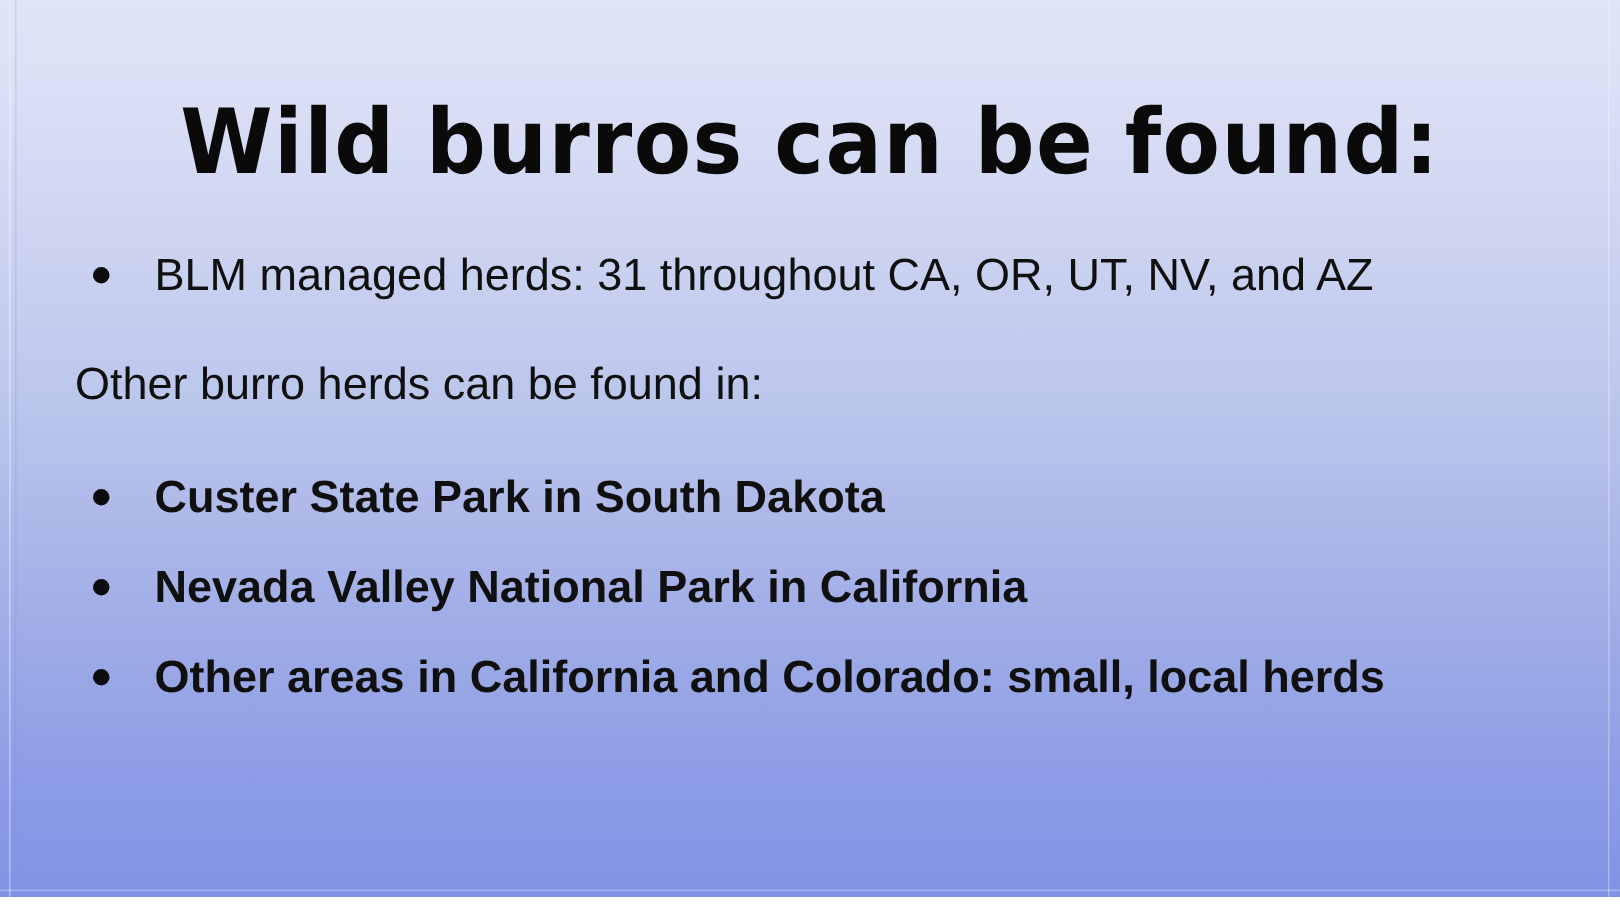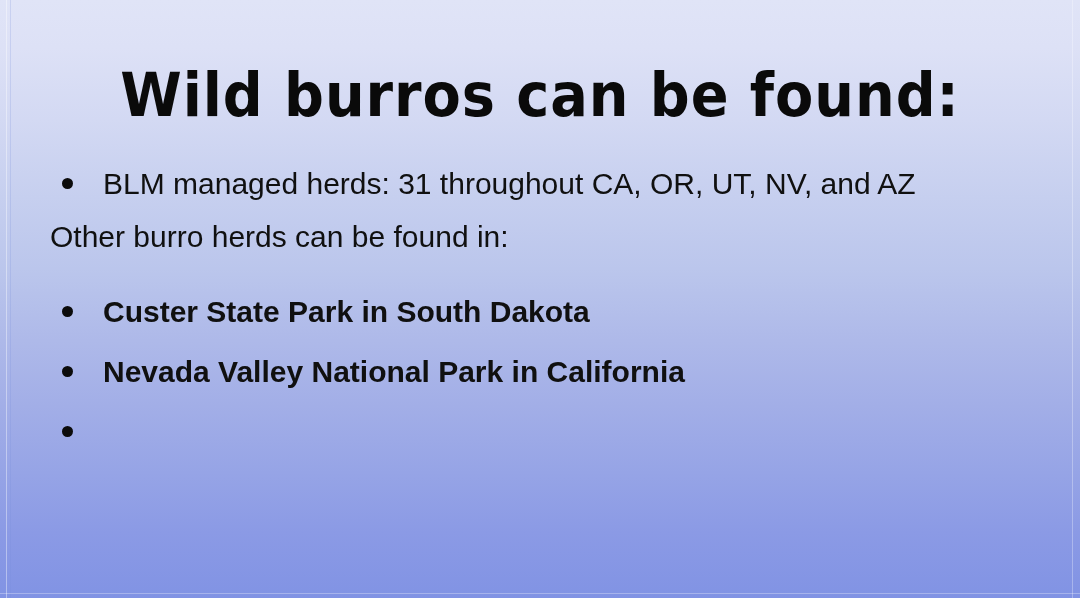--- a/index.html
+++ b/index.html
@@ -105,21 +105,21 @@
   }
 
   .lead-line {
     font-size: 30px;
     line-height: 45px;
     white-space: nowrap;
     color: #101010;
     padding-left: 0;
   }
 
-  .group-gap-top  { margin-top: 8px; }
+  .group-gap-top  { margin-top: 28px; }
   .group-gap-top2 { margin-top: 18px; font-weight: bold; }
 </style>
 </head>
 <body>
 
 <div class="slide">
 
   <div class="seam left-a"></div>
   <div class="seam left-b"></div>
   <div class="seam right-a"></div>
@@ -142,17 +142,18 @@
       <li class="bullet-item">
         <span class="bullet-dot"></span>
         <span>Custer State Park in South Dakota</span>
       </li>
       <li class="bullet-item">
         <span class="bullet-dot"></span>
         <span>Nevada Valley National Park in California</span>
       </li>
       <li class="bullet-item">
         <span class="bullet-dot"></span>
+        <span>Other areas in California and Colorado: small, local herds</span>
       </li>
     </ul>
 
   </div>
 </div>
 
 </body></html>

